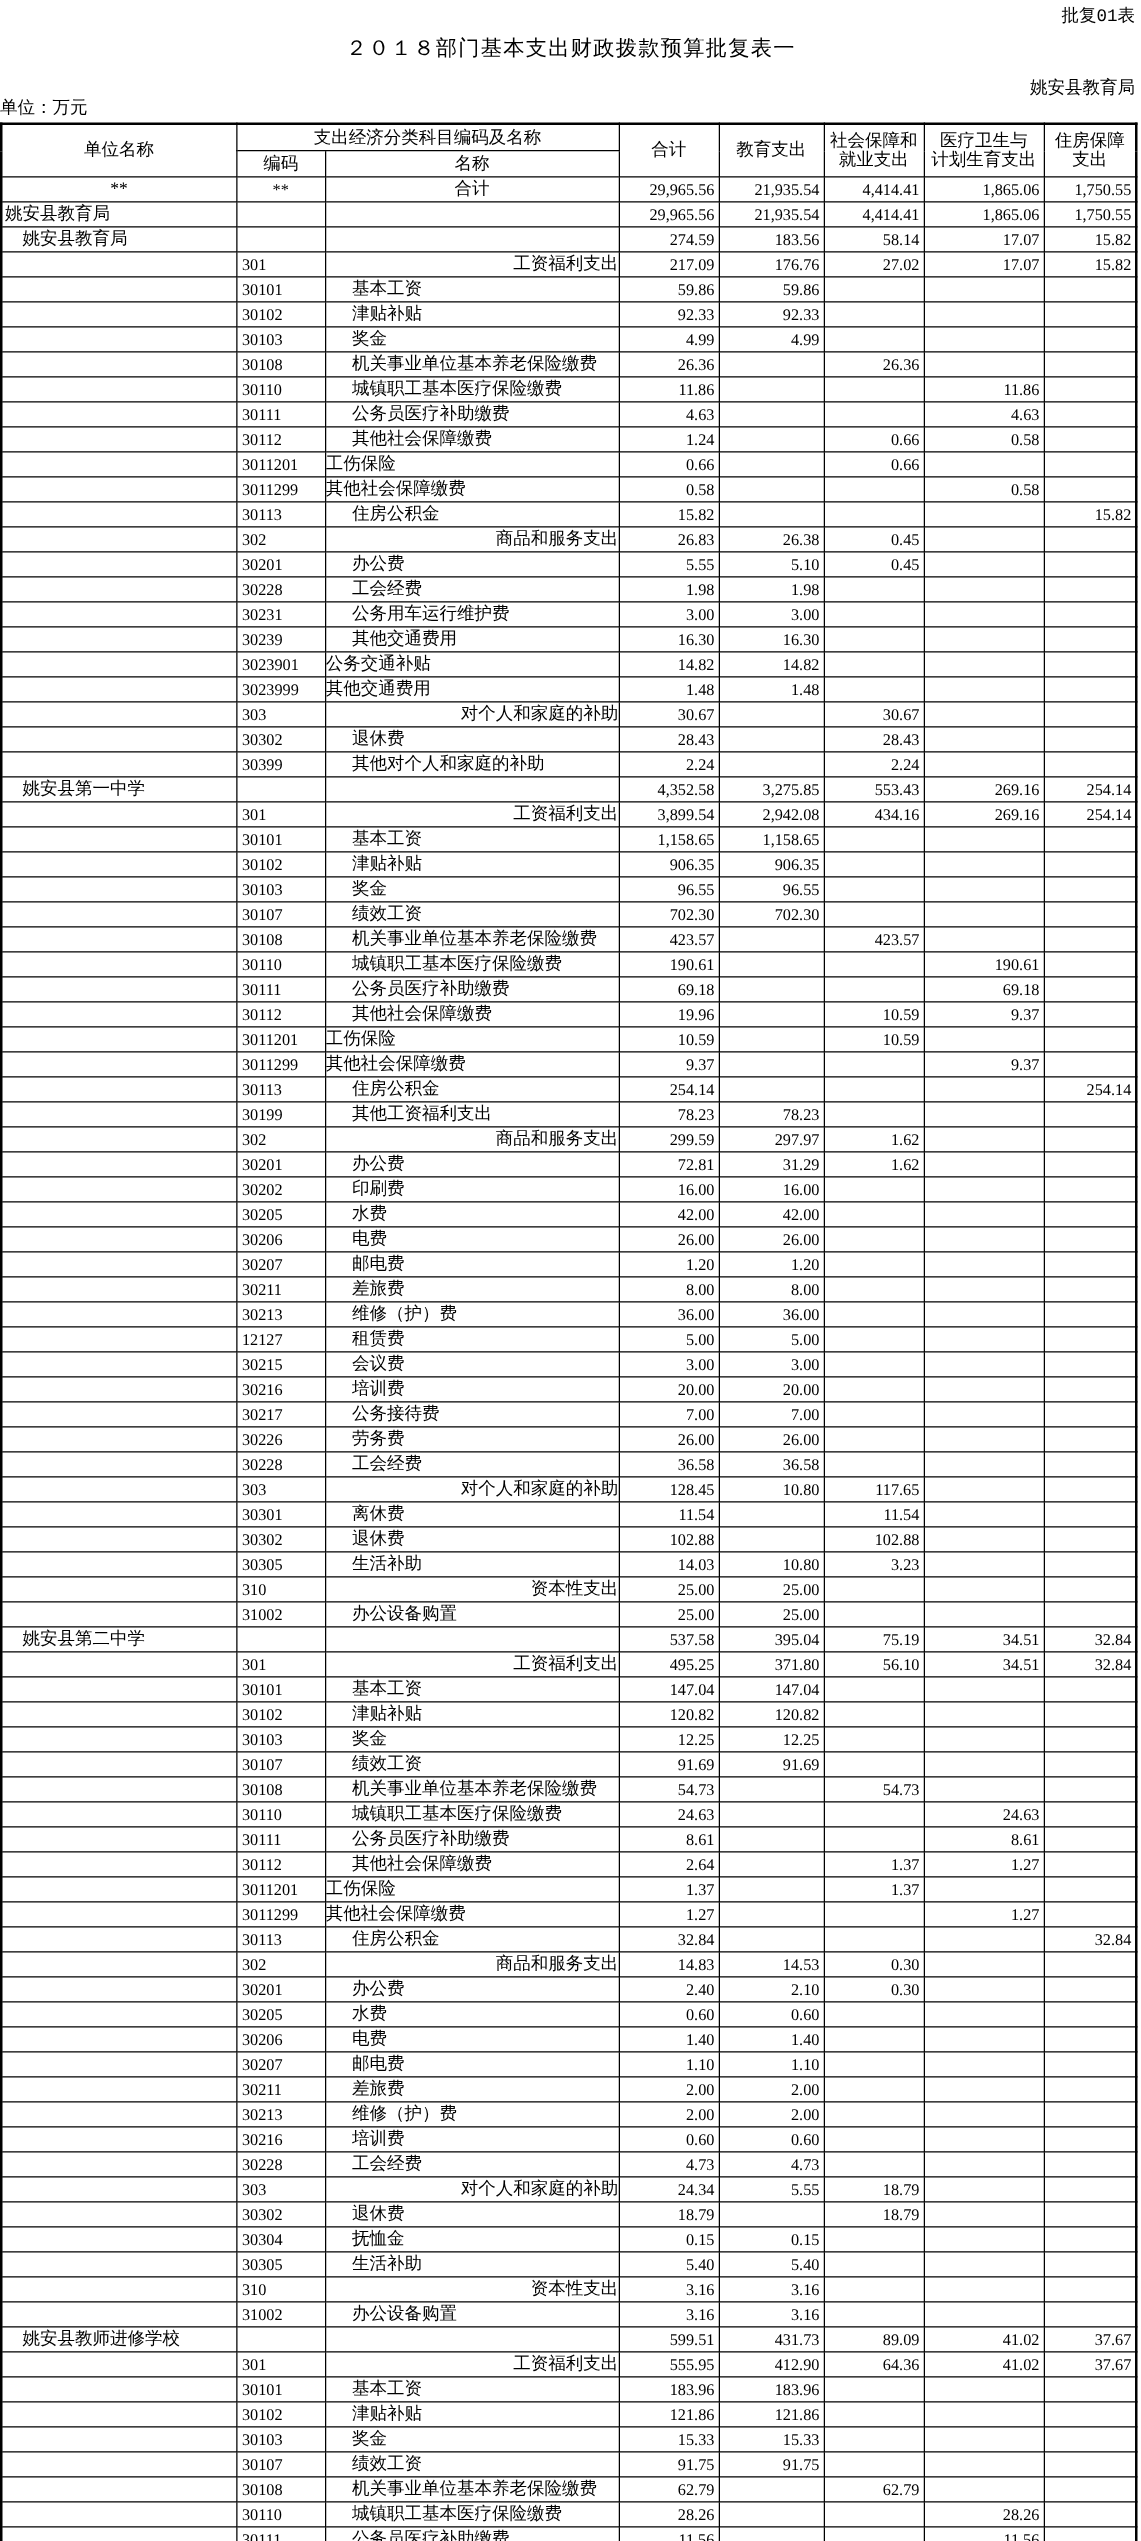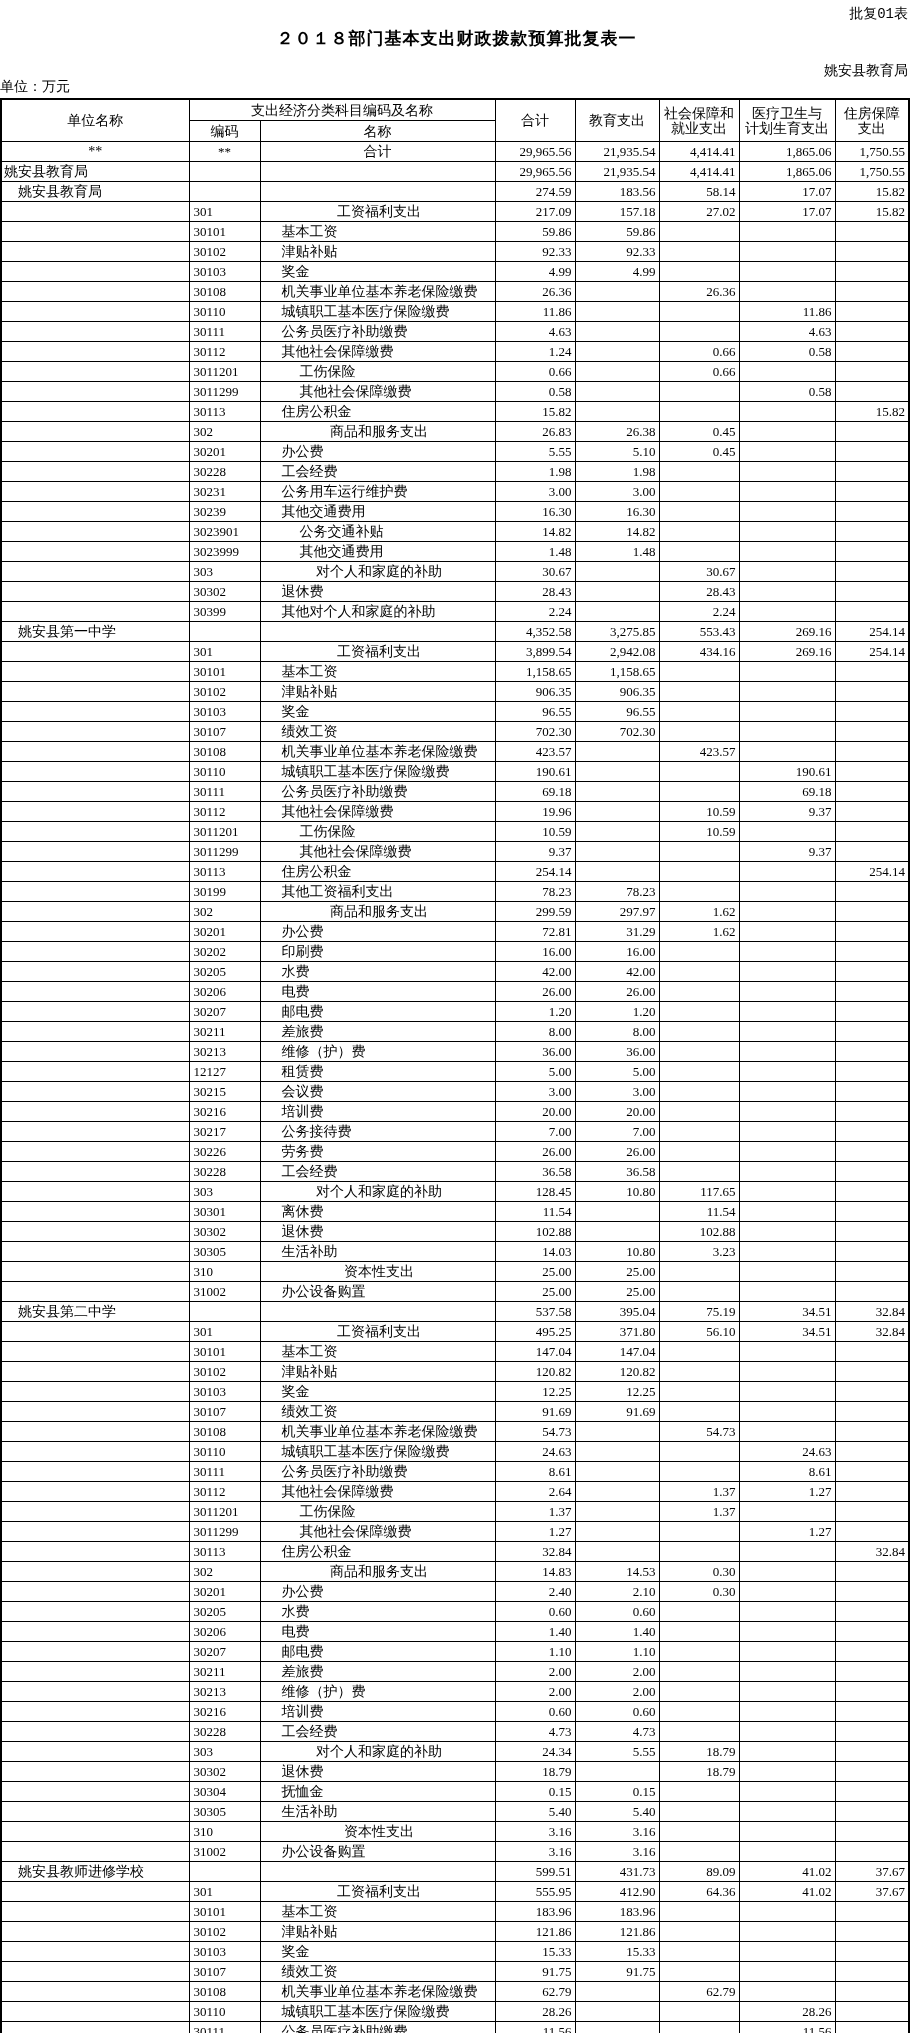--- a/index.html
+++ b/index.html
@@ -3,42 +3,42 @@
 <meta charset="utf-8">
 <style>
   html,body { margin:0; padding:0; background:#ffffff; }
   body {
     width:913px; height:2033px; color:#000;
     font-family:"Liberation Serif","DejaVu Serif",serif;
     -webkit-font-smoothing:none;
   }
   .sheet { width:913px; }
   .doc-label { text-align:right; font-size:14px; padding:6px 5px 0 0; line-height:16px;font-family:Liberation Mono, monospace; }
-  .title { text-align:center; font-size:17px; font-weight:bold; letter-spacing:1px; margin-top:7px; line-height:19px; }
+  .title { text-align:center; font-size:17px; font-weight:normal; letter-spacing:1px; margin-top:7px; line-height:19px; }
   .org-line { text-align:right; font-size:14px; margin-top:15px; padding-right:5px; line-height:16px; }
   .unit-line { font-size:14px; padding-right:5px; line-height:16px; }
 
   table.budget {
     border-collapse:collapse; table-layout:fixed;
     width:910px; margin-top:3px;
     border:2px solid #000; border-bottom:3px solid #000;
   }
   .budget th, .budget td {
     border:1px solid #000; padding:0; overflow:hidden; white-space:nowrap;
     font-size:14px; font-weight:normal;
   }
   .budget thead th { text-align:center; height:20px; line-height:15px; vertical-align:middle; }
   .budget thead th.wrap { white-space:pre-line;margin-left:32px; }
   .budget tbody td { height:19px; line-height:18px; vertical-align:middle; }
   td.unit.u0 { padding-left:2px; text-align:left; }
   td.unit.u1 { padding-left:16px; text-align:left; }
   td.code { padding-left:4px; text-align:left; font-size:13px; }
-  td.name.i0 { padding-left:3px; text-align:center; }
+  td.name.i0 { padding-left:3px; text-align:right; }
   td.name.i1 { padding-left:21px; text-align:left; }
-  td.name.i2 { padding-left:39px; text-align:left; }
+  td.name.i2 { text-align:left; }
   td.ctr { text-align:center !important; padding-left:0 !important; }
   td.num { text-align:right; padding-right:3px; font-size:13px; }
 </style>
 </head>
 <body>
 
 <div class="sheet">
   <div class="doc-label">批复01表</div>
   <div class="title">２０１８部门基本支出财政拨款预算批复表一</div>
   <div class="org-line">姚安县教育局</div>
@@ -102,21 +102,21 @@
           <td class="num">183.56</td>
           <td class="num">58.14</td>
           <td class="num">17.07</td>
           <td class="num">15.82</td>
         </tr>
         <tr>
           <td class="unit u0"></td>
           <td class="code">301</td>
           <td class="name i0">工资福利支出</td>
           <td class="num">217.09</td>
-          <td class="num">157.18</td>
+          <td class="num">176.76</td>
           <td class="num">27.02</td>
           <td class="num">17.07</td>
           <td class="num">15.82</td>
         </tr>
         <tr>
           <td class="unit u0"></td>
           <td class="code">30101</td>
           <td class="name i1">基本工资</td>
           <td class="num">59.86</td>
           <td class="num">59.86</td>

